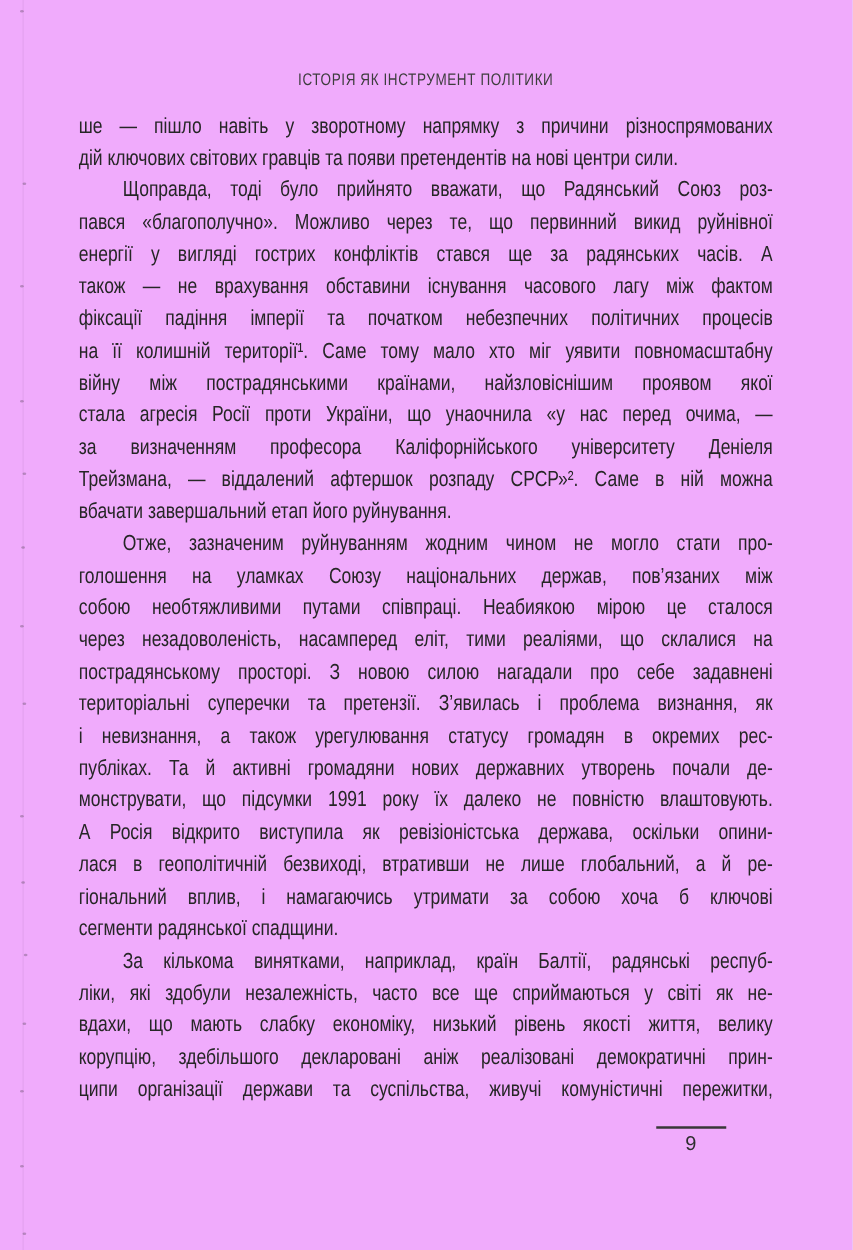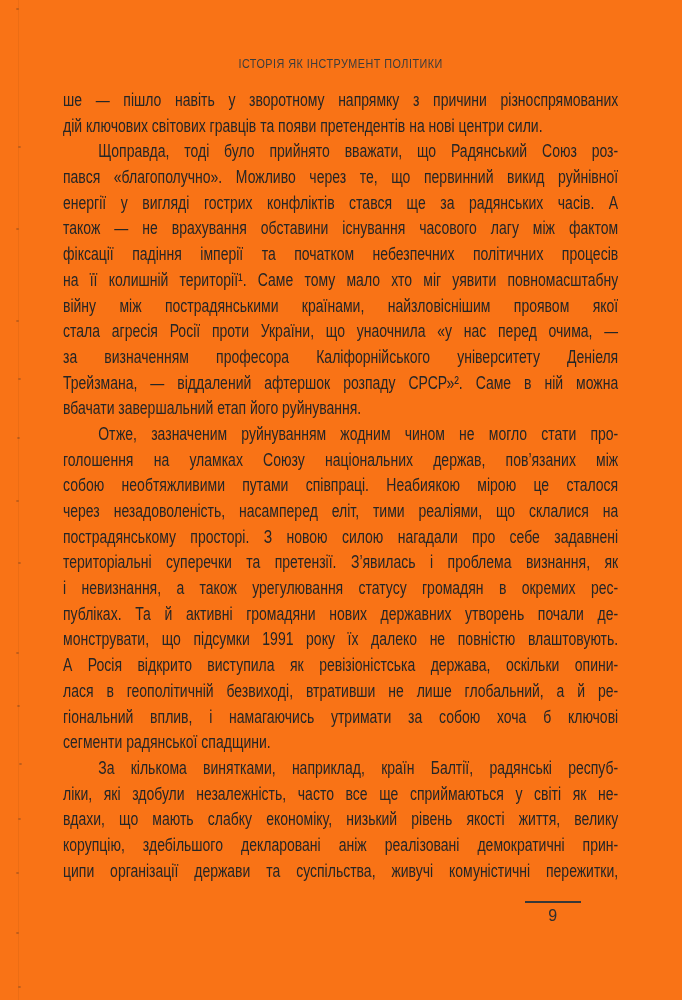--- a/index.html
+++ b/index.html
@@ -4,21 +4,21 @@
 <style>
   html, body { margin: 0; padding: 0; }
   body {
     width: 682px; height: 1000px;
     background: #e9e9e9;
     font-family: "Liberation Sans", "DejaVu Sans", sans-serif;
   }
   .page {
     position: relative;
     width: 682px; height: 1000px;
-    background: #f97316;
+    background: #f0abfc;
     overflow: hidden;
     color: #2b2b2b;
   }
   
   .edge-line {
     position: absolute;
     left: 18px; top: 0;
     width: 1px; height: 1000px;
     background: rgba(0,0,0,0.05);
   }

